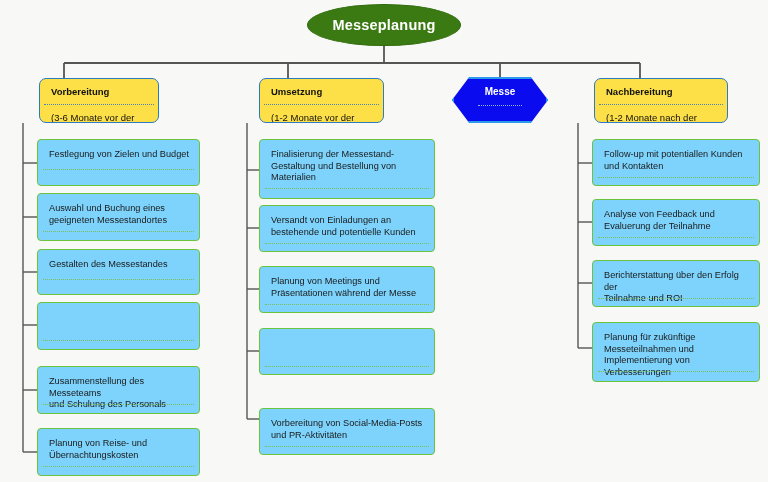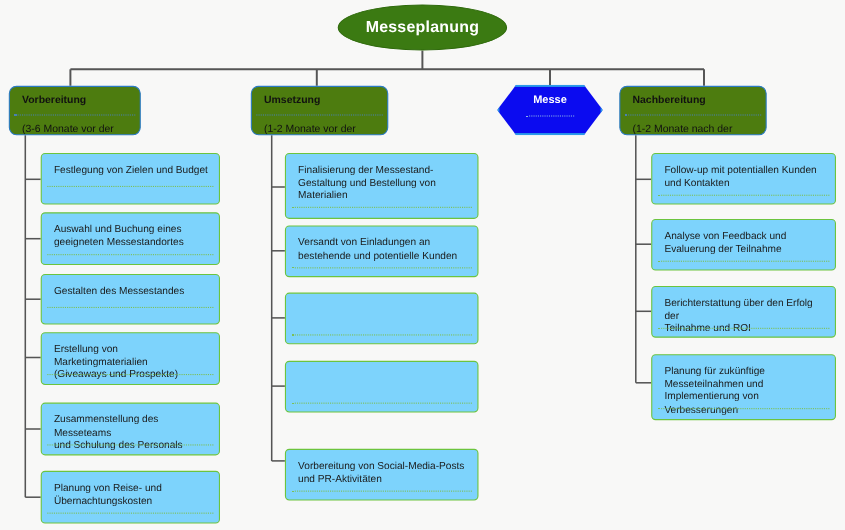--- a/index.html
+++ b/index.html
@@ -48,26 +48,27 @@
     color: #ffffff;
     font-size: 14.5px;
     font-weight: bold;
     letter-spacing: .2px;
     white-space: nowrap;
   }
 
   
   .phase-node {
     position: absolute;
-    background: #4d7c0f;
+    background: #fde047;
     border: 1.6px solid #2a7ac4;
     border-radius: 7px;
     box-sizing: border-box;
     z-index: 3;
     overflow: hidden;
+    margin-left: 31px;
   }
   .phase-title {
     font-size: 9.5px;
     font-weight: bold;
     color: #111111;
     padding: 7px 0 0 11px;
     line-height: 12px;
   }
   .phase-sep {
     border-top: 1px dotted #4a80b5;
@@ -213,22 +214,20 @@
   <div class="leaf-node" style="left:37px; top:193px; width:163px; height:48px;">
     <div class="leaf-text">Auswahl und Buchung eines
 geeigneten Messestandortes</div>
     <div class="leaf-sep" style="top:37px;"></div>
   </div>
   <div class="leaf-node" style="left:37px; top:249px; width:163px; height:46px;">
     <div class="leaf-text">Gestalten des Messestandes</div>
     <div class="leaf-sep" style="top:29px;"></div>
   </div>
   <div class="leaf-node" style="left:37px; top:302px; width:163px; height:48px;">
-    <div class="leaf-text">Erstellung von Marketingmaterialien
-(Giveaways und Prospekte)</div>
     <div class="leaf-sep" style="top:37px;"></div>
   </div>
   <div class="leaf-node" style="left:37px; top:366px; width:163px; height:48px;">
     <div class="leaf-text">Zusammenstellung des Messeteams
 und Schulung des Personals</div>
     <div class="leaf-sep" style="top:37px;"></div>
   </div>
   <div class="leaf-node" style="left:37px; top:428px; width:163px; height:48px;">
     <div class="leaf-text">Planung von Reise- und
 Übernachtungskosten</div>
@@ -240,20 +239,22 @@
 Gestaltung und Bestellung von
 Materialien</div>
     <div class="leaf-sep" style="top:48px;"></div>
   </div>
   <div class="leaf-node" style="left:259px; top:205px; width:176px; height:47px;">
     <div class="leaf-text">Versandt von Einladungen an
 bestehende und potentielle Kunden</div>
     <div class="leaf-sep" style="top:37px;"></div>
   </div>
   <div class="leaf-node" style="left:259px; top:266px; width:176px; height:47px;">
+    <div class="leaf-text">Planung von Meetings und
+Präsentationen während der Messe</div>
     <div class="leaf-sep" style="top:37px;"></div>
   </div>
   <div class="leaf-node" style="left:259px; top:328px; width:176px; height:47px;">
     <div class="leaf-sep" style="top:37px;"></div>
   </div>
   <div class="leaf-node" style="left:259px; top:396px; width:176px; height:47px;margin-top:12px;">
     <div class="leaf-text">Vorbereitung von Social-Media-Posts
 und PR-Aktivitäten</div>
     <div class="leaf-sep" style="top:37px;"></div>
   </div>

